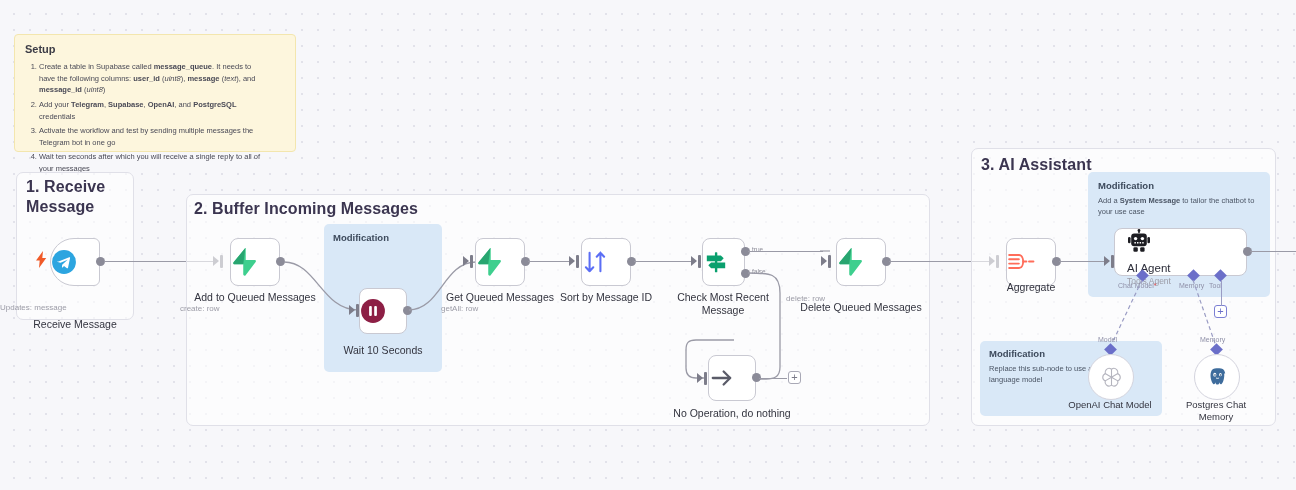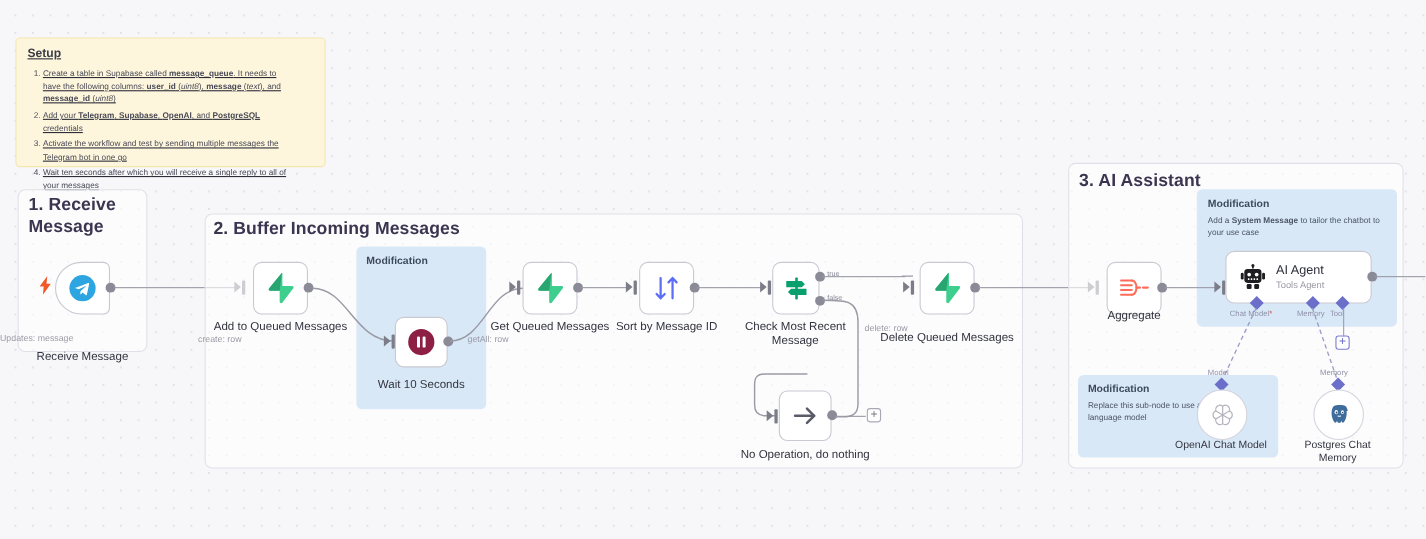--- a/index.html
+++ b/index.html
@@ -15,21 +15,20 @@
   }
   .canvas { position:absolute; inset:0; }
   .abs { position:absolute; }
 
   
   .sticky {
     background:#fdf6dd;
     border:1px solid #f3e6ae;
     border-radius:4px;
     padding:8px 28px 10px 10px;
-    text-decoration:underline;
   }
   .sticky h3 { font-size:11px; font-weight:700; color:#3c3c46; margin-bottom:6px; }
   .sticky ol { margin:0; padding-left:14px; }
   .sticky li { font-size:7.5px; line-height:1.55; color:#4a4a56; margin-bottom:3px; }
   .sticky b { font-weight:700; }
   .sticky i { font-style:italic; }
 
   
   .group {
     background:rgba(255,255,255,0.62);
@@ -51,21 +50,21 @@
   .modbox .mtext { font-size:7.5px; line-height:1.5; color:#4b5565; margin-top:4px; }
   .modbox .mtext b { font-weight:700; }
   .modbox .mtext i { font-style:italic; }
 
   
   .node {
     position:absolute;
     background:#ffffff;
     border:1.5px solid #c9c9d2;
     border-radius:8px;
-    display:flex; align-items:center; justify-content:center;
+    display:flex; align-items:flex-start; justify-content:center;flex-direction:column;
   }
   .node.trigger { border-radius:32px 8px 8px 32px; }
   .node-label {
     position:absolute;
     text-align:center;
     font-size:10.5px;
     line-height:1.25;
     color:#33343f;
     width:150px;
     left:50%;
@@ -211,21 +210,21 @@
   <div class="node" style="left:475px; top:238px; width:50px; height:48px;">
     <span>
       <svg width="26" height="28" viewBox="0 0 22 26">
         <path d="M12.2 0L1.3 13.3c-.6.8-.1 1.9.9 1.9h8.1v9.2c0 1.2 1.5 1.7 2.2.8l9.3-12.2c.6-.8.1-1.9-.9-1.9h-8.3V.9C12.6.1 12.5-.2 12.2 0z" fill="#3ecf8e"></path>
         <path d="M10.3 15.2H2.2c-1 0-1.5-1.1-.9-1.9L12.2 0l-1.9 15.2z" fill="#249e6b" opacity="0.85"></path>
       </svg>
     </span>
   </div>
   <div class="dot-out" style="left:521px; top:257px;"></div>
   <div class="node-label" style="left:500px; top:291px;">Get Queued Messages</div>
-  <div class="node-sub" style="left:500px; top:304px;">getAll: row</div>
+  <div class="node-sub" style="left:516px; top:304px;">getAll: row</div>
 
   <div class="edge" style="left:528px; top:261px; width:45px;"></div>
   <div class="arrow-bar" style="left:576px; top:255px;"></div>
   <div class="arrow-in" style="left:569px; top:256px;"></div>
 
   <div class="node" style="left:581px; top:238px; width:50px; height:48px;">
     <span>
       <svg width="26" height="26" viewBox="0 0 24 24" stroke="#5b6ef5" stroke-width="1.9" fill="none" stroke-linecap="round" stroke-linejoin="round">
         <path d="M7 3.5v17M7 20.5l-3.4-3.6M7 20.5l3.4-3.6"></path>
         <path d="M17 20.5v-17M17 3.5l-3.4 3.6M17 3.5l3.4 3.6"></path>

